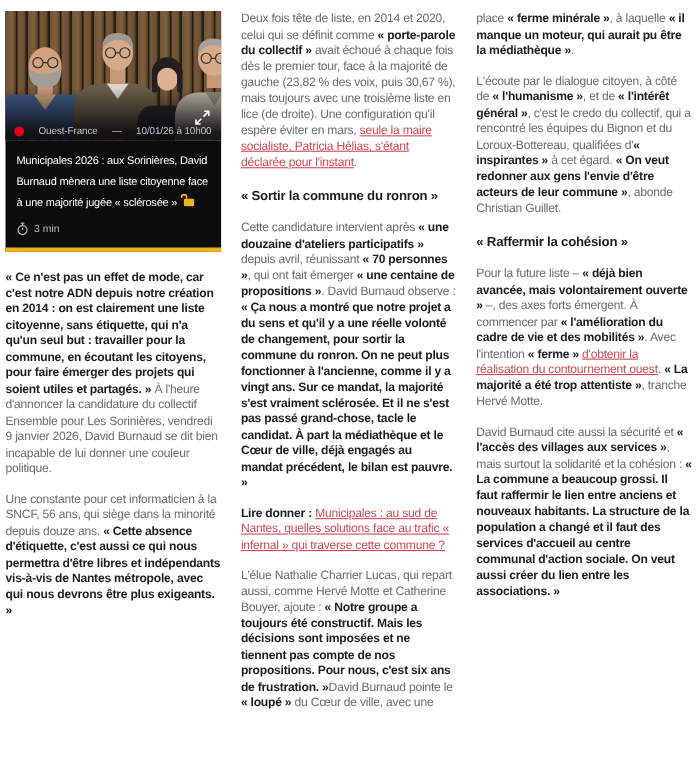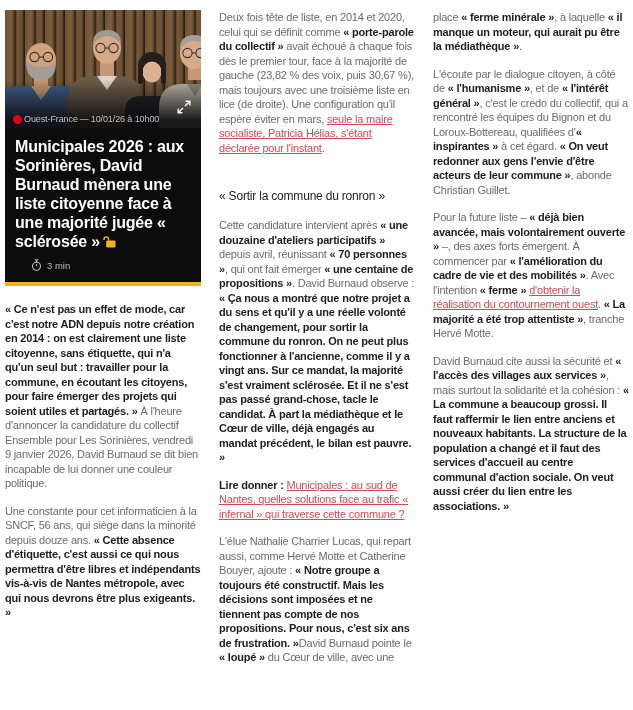--- a/index.html
+++ b/index.html
@@ -30,58 +30,58 @@
         #6e5336 0px, #7d6040 6px, #584228 9px, #261c11 10px,
         #77593a 12px, #6a4f31 17px, #2b2013 19px, #261c11 20px);
   }
   .photo svg.people { position:absolute; left:0; top:0; display:block; }
   .photo .fade {
     position:absolute; left:0; right:0; bottom:0; height:48px;
     background:linear-gradient(180deg, rgba(12,12,13,0) 0%, rgba(12,12,13,0.92) 85%);
   }
   .meta {
     position:absolute; left:8px; bottom:4px;
-    display:flex; align-items:center; gap:2px;
+    display:flex; align-items:center; gap:13px;
     font-size:9px; letter-spacing:-0.1px; color:#c2c1c5; white-space:nowrap;
   }
   .dot { width:9px; height:9px; border-radius:50%; background:#e3001b; flex:0 0 auto; }
   .expand-btn {
     position:absolute; right:10px; bottom:14px;
     background:none; border:none; padding:0; margin:0; cursor:pointer; line-height:0;
   }
   .title {
     margin:0; padding:9px 10px 0 10px;
-    color:#ffffff; font-size:16px; line-height:19px;
-    font-weight:bold; letter-spacing:-0.2px;
+    color:#ffffff; font-size:10px; line-height:19px;
+    font-weight:normal; letter-spacing:-0.2px;
   }
   .lock { display:inline-block; vertical-align:-1px; margin-left:3px; }
   .byline {
     padding:8px 10px 0 10px;
     font-size:8.5px; letter-spacing:-0.15px; color:#8f8f92;
     white-space:nowrap; overflow:hidden;
   }
   .readtime {
     display:flex; align-items:center; gap:5px;
     padding:7px 10px 11px 10px;
-    font-size:9.5px; color:#b9b9bc;margin-left:16px;
+    font-size:9.5px; color:#b9b9bc;
   }
 
   
   .col-text p {
     margin:0 0 13px 0;
     font-size:11px; line-height:14.5px; letter-spacing:-0.2px;
     color:#6b6b6b;
   }
   .col-text p.lede { color:#4a4a4a; }
   .col-text b.seg-bold, .col-text b.seg-label { color:#1e1e1e; font-weight:bold; }
   .col-text a.seg-link { color:#d14a55; text-decoration:underline; cursor:pointer; }
   .col-text h3.subhead {
-    margin:34px 0 15px 0;
+    margin:16px 0 15px 0;
     font-size:12px; letter-spacing:-0.2px;
-    color:#1d1d1d; font-weight:normal;
+    color:#1d1d1d; font-weight:bold;
   }
 </style>
 </head>
 <body>
 
 <div class="columns">
 
   <div class="col">
     <article class="card">
       <div class="photo">
@@ -168,18 +168,19 @@
         <p class="para"><span class="seg-regular">Cette candidature intervient après </span><b class="seg-bold">« une douzaine d'ateliers participatifs »</b><span class="seg-regular"> depuis avril, réunissant </span><b class="seg-bold">« 70 personnes »</b><span class="seg-regular">, qui ont fait émerger </span><b class="seg-bold">« une centaine de propositions »</b><span class="seg-regular">. David Burnaud observe : </span><b class="seg-bold">« Ça nous a montré que notre projet a du sens et qu'il y a une réelle volonté de changement, pour sortir la commune du ronron. On ne peut plus fonctionner à l'ancienne, comme il y a vingt ans. Sur ce mandat, la majorité s'est vraiment sclérosée. Et il ne s'est pas passé grand-chose, tacle le candidat. À part la médiathèque et le Cœur de ville, déjà engagés au mandat précédent, le bilan est pauvre. »</b></p>
         <p class="para read-also"><b class="seg-label">Lire donner : </b><a class="seg-link" href="#">Municipales : au sud de Nantes, quelles solutions face au trafic « infernal » qui traverse cette commune ?</a></p>
         <p class="para"><span class="seg-regular">L'élue Nathalie Charrier Lucas, qui repart aussi, comme Hervé Motte et Catherine Bouyer, ajoute : </span><b class="seg-bold">« Notre groupe a toujours été constructif. Mais les décisions sont imposées et ne tiennent pas compte de nos propositions. Pour nous, c'est six ans de frustration. »</b><span class="seg-regular">David Burnaud pointe le </span><b class="seg-bold">« loupé »</b><span class="seg-regular"> du Cœur de ville, avec une</span></p>
       </div>
   </div>
 
   <div class="col">
     <div class="col-text">
         <p class="para"><span class="seg-regular">place </span><b class="seg-bold">« ferme minérale »</b><span class="seg-regular">, à laquelle </span><b class="seg-bold">« il manque un moteur, qui aurait pu être la médiathèque »</b><span class="seg-regular">.</span></p>
         <p class="para"><span class="seg-regular">L'écoute par le dialogue citoyen, à côté de </span><b class="seg-bold">« l'humanisme »</b><span class="seg-regular">, et de </span><b class="seg-bold">« l'intérêt général »</b><span class="seg-regular">, c'est le credo du collectif, qui a rencontré les équipes du Bignon et du Loroux-Bottereau, qualifiées d'</span><b class="seg-bold">« inspirantes »</b><span class="seg-regular"> à cet égard. </span><b class="seg-bold">« On veut redonner aux gens l'envie d'être acteurs de leur commune »</b><span class="seg-regular">, abonde Christian Guillet.</span></p>
+        <h3 class="subhead">« Raffermir la cohésion »</h3>
         <p class="para"><span class="seg-regular">Pour la future liste – </span><b class="seg-bold">« déjà bien avancée, mais volontairement ouverte »</b><span class="seg-regular"> –, des axes forts émergent. À commencer par </span><b class="seg-bold">« l'amélioration du cadre de vie et des mobilités »</b><span class="seg-regular">. Avec l'intention </span><b class="seg-bold">« ferme »</b><span class="seg-regular"> </span><a class="seg-link" href="#">d'obtenir la réalisation du contournement ouest</a><span class="seg-regular">. </span><b class="seg-bold">« La majorité a été trop attentiste »</b><span class="seg-regular">, tranche Hervé Motte.</span></p>
         <p class="para"><span class="seg-regular">David Burnaud cite aussi la sécurité et </span><b class="seg-bold">« l'accès des villages aux services »</b><span class="seg-regular">, mais surtout la solidarité et la cohésion : </span><b class="seg-bold">« La commune a beaucoup grossi. Il faut raffermir le lien entre anciens et nouveaux habitants. La structure de la population a changé et il faut des services d'accueil au centre communal d'action sociale. On veut aussi créer du lien entre les associations. »</b></p>
       </div>
   </div>
 
 </div>
 
 </body></html>

